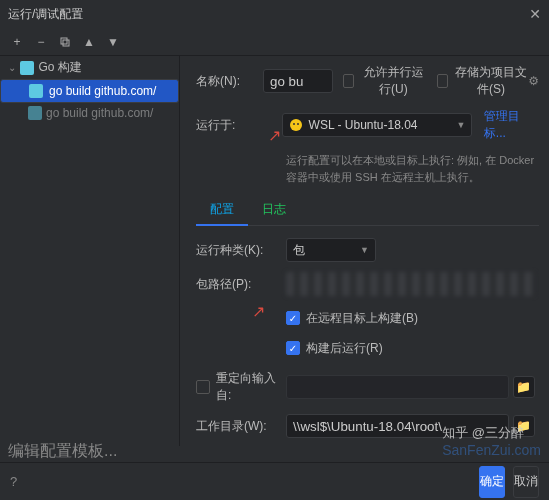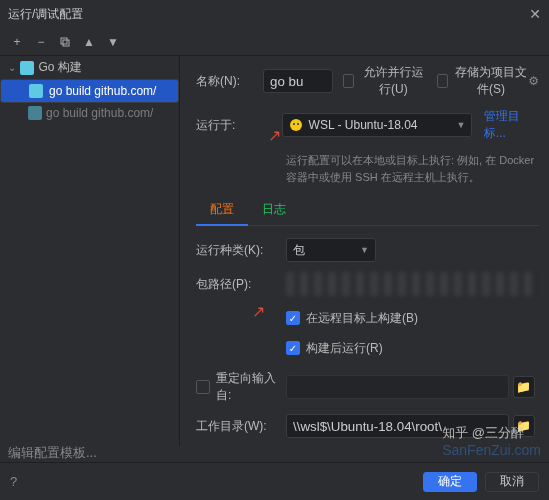--- a/index.html
+++ b/index.html
@@ -26,30 +26,30 @@
 .sel { background:#1e1f22; border:1px solid #3a3c40; color:#ccc; padding:3px 6px; border-radius:3px; height:24px; display:flex; align-items:center; gap:6px; }
 .sel .arrow { margin-left:auto; color:#888; font-size:9px; }
 .cbx { width:14px; height:14px; border:1px solid #555; border-radius:2px; display:inline-flex; align-items:center; justify-content:center; margin-right:6px; font-size:10px; color:#ccc; }
 .cbx.ck { background:#3573f0; border-color:#3573f0; color:#fff; }
 .link { color:#3573f0; cursor:pointer; }
 .u { text-decoration-color:#666;text-align:center; }
 .hint { color:#888; font-size:11px; line-height:1.5; margin:0 0 10px 90px; }
 .arrow-red { color:#d94a3f; font-size:16px; position:absolute; }
 .tabs { display:flex; border-bottom:1px solid #3a3c40; margin-bottom:12px; }
 .tab { padding:6px 14px; color:#22c55e; cursor:pointer; }
-.tab.act { color:#f97316; border-bottom:2px solid #3573f0; margin-bottom:-1px; }
+.tab.act { color:#0ea5e9; border-bottom:2px solid #3573f0; margin-bottom:-1px; }
 .section { flex:1; overflow-y:auto; padding-right:4px; }
 .section::-webkit-scrollbar { width:8px; }
 .section::-webkit-scrollbar-thumb { background:#4a4c50; border-radius:4px; }
 .icon-btn { width:22px; height:22px; border:1px solid #3a3c40; background:#1e1f22; display:flex; align-items:center; justify-content:center; color:#888; border-radius:3px; margin-left:4px; cursor:pointer; }
 .blur-field { flex:1; height:24px; background:repeating-linear-gradient(90deg,#3a3c40 0 8px,#2b2d30 8px 14px); border-radius:3px; filter:blur(2px); }
 .bottombar { position:absolute; bottom:38px; left:0; width:180px; padding:0 8px; }
-.bottombar a { color:#888; font-size:13px;margin-top:12px; }
+.bottombar a { color:#888; font-size:16px;margin-top:12px; }
 .buttons { position:absolute; bottom:0; left:0; right:0; height:38px; background:#2b2d30; border-top:1px solid #1e1f22; display:flex; align-items:center; padding:0 10px; gap:8px; }
-.btn { height:20px; padding:0 14px; border-radius:3px; border:1px solid #3a3c40; background:#2b2d30; color:#ccc; display:flex; align-items:center; cursor:pointer; }
+.btn { height:32px; padding:0 0; border-radius:3px; border:1px solid #3a3c40; background:#2b2d30; color:#ccc; display:flex; align-items:center; cursor:pointer; }
 .btn.prim { background:#3573f0; border-color:#3573f0; color:#fff; }
 .q { color:#888; font-size:13px; cursor:pointer; }
 .watermark { position:absolute; right:8px; bottom:42px; font-size:13px; opacity:0.9; }
 .wm1 { color:#ccc; }
 .wm2 { color:#3a7cd6; opacity:0.5; font-size:14px; display:block; text-align:right; }
 </style>
 </head>
 <body>
 
 <div class="titlebar">

